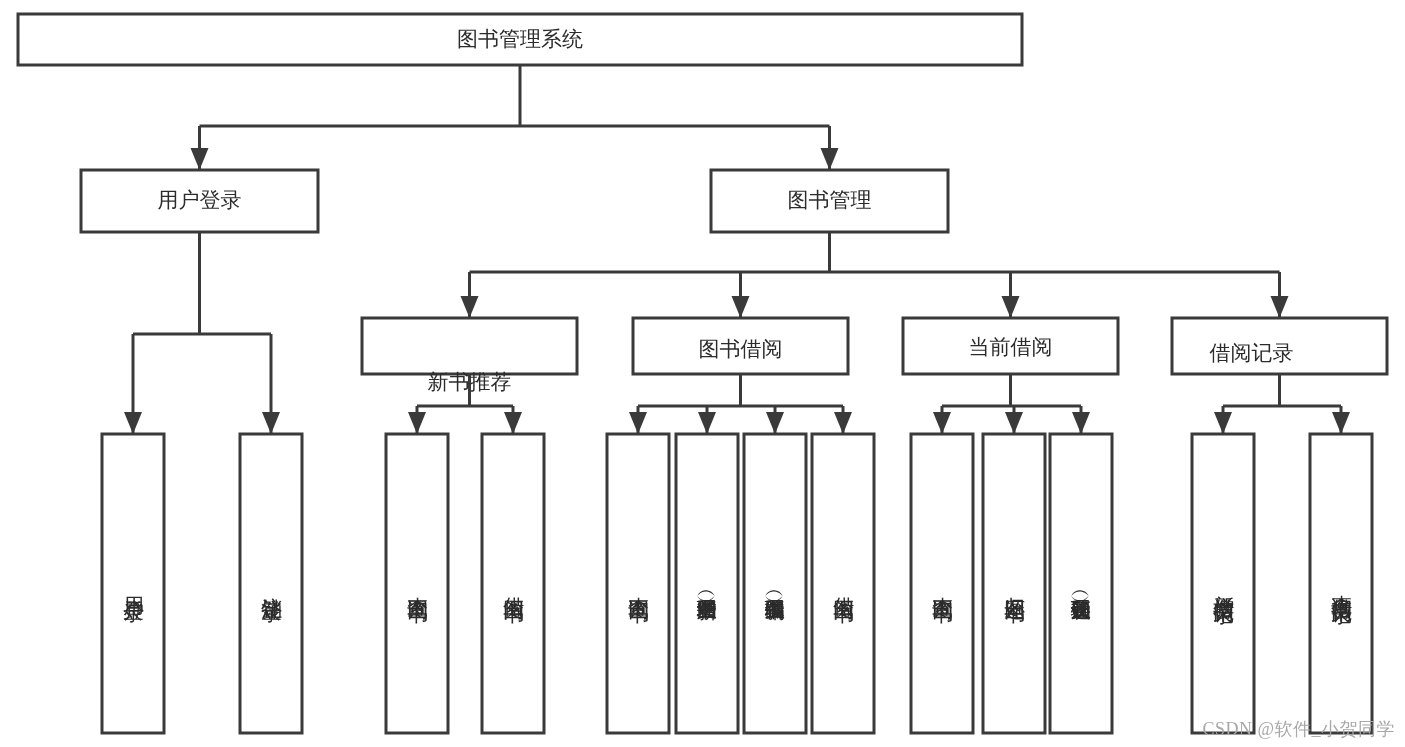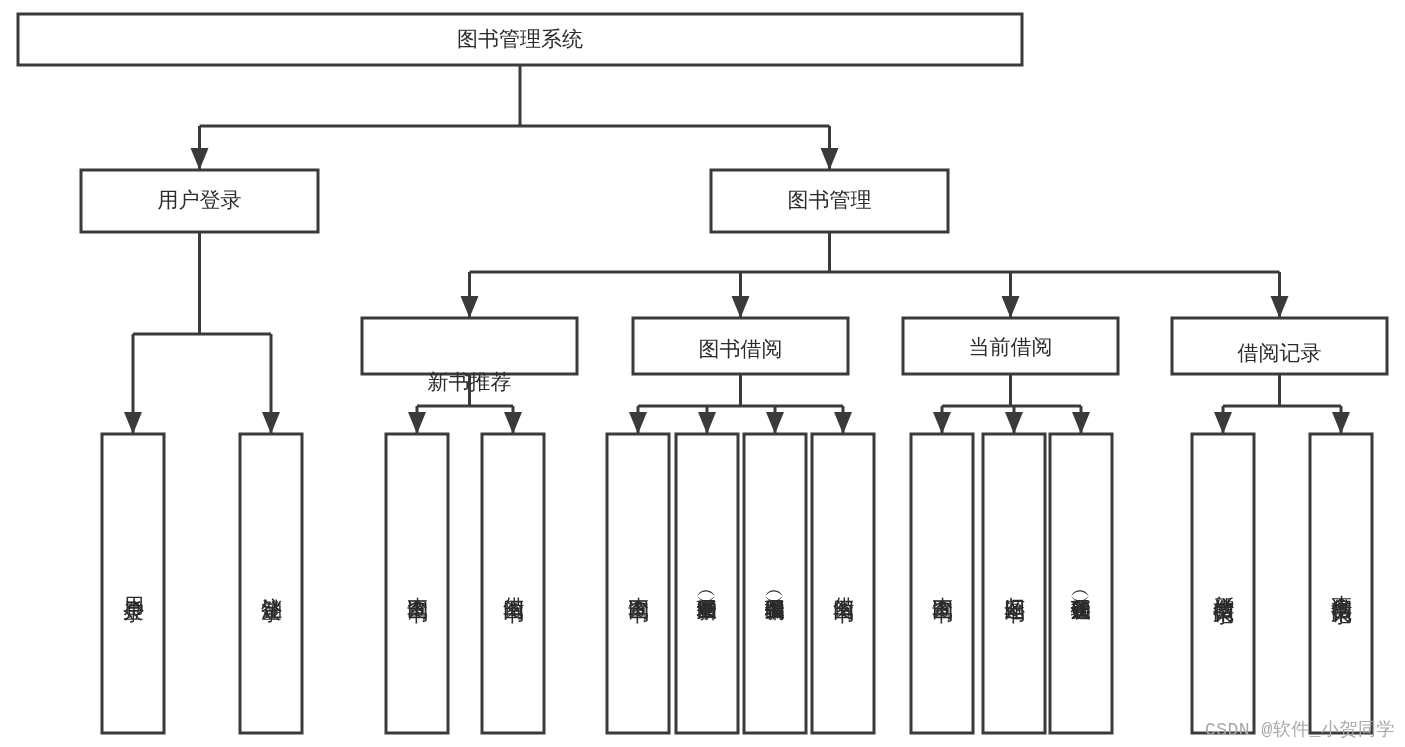--- a/index.html
+++ b/index.html
@@ -66,21 +66,21 @@
     letter-spacing: 0px;
     font-size: 20px;
   }
   .watermark {
     position: absolute;
     right: 10px;
     bottom: 6px;
     font-size: 18px;
     color: #a8a8a8;
     letter-spacing: 0.5px;
-    font-family: Liberation Mono, monospace;
+    font-family: Liberation Serif, serif;
     white-space: nowrap;
   }
 </style>
 </head>
 <body>
 
 <div id="diagram-root">
 
   <svg id="flow-svg" viewBox="0 0 1405 747" xmlns="http://www.w3.org/2000/svg">
     <g id="connectors-layer">
@@ -161,21 +161,21 @@
       </g>
   </svg>
 
   <div id="labels-layer">
       <div class="node-label label-h" style="left: 18px; top: 14px; width: 1004px; height: 51px;">图书管理系统</div>
       <div class="node-label label-h" style="left: 81px; top: 170px; width: 237px; height: 62px;">用户登录</div>
       <div class="node-label label-h" style="left: 711px; top: 170px; width: 237px; height: 62px;">图书管理</div>
       <div class="node-label label-h" style="left: 362px; top: 318px; width: 215px; height: 56px; margin-top: 37px;">新书推荐</div>
       <div class="node-label label-h" style="left: 633px; top: 318px; width: 215px; height: 64px;">图书借阅</div>
       <div class="node-label label-h" style="left: 903px; top: 318px; width: 215px; height: 60px;">当前借阅</div>
-      <div class="node-label label-h" style="left: 1172px; top: 318px; width: 215px; height: 72px;">借阅记录</div>
+      <div class="node-label label-h" style="left: 1144px; top: 318px; width: 215px; height: 72px;">借阅记录</div>
       <div class="node-label label-v" style="left: 102px; top: 434px; width: 62px; height: 299px;">用户登录</div>
       <div class="node-label label-v" style="left: 240px; top: 434px; width: 62px; height: 299px;">注销登录</div>
       <div class="node-label label-v" style="left: 386px; top: 434px; width: 62px; height: 299px;">查询图书</div>
       <div class="node-label label-v" style="left: 482px; top: 434px; width: 62px; height: 299px;">借阅图书</div>
       <div class="node-label label-v" style="left: 607px; top: 434px; width: 62px; height: 299px;">查询图书</div>
       <div class="node-label label-v tight" style="left: 676px; top: 434px; width: 62px; height: 299px;">新增图书（管理员）</div>
       <div class="node-label label-v tight" style="left: 744px; top: 434px; width: 62px; height: 299px;">编辑图书（管理员）</div>
       <div class="node-label label-v" style="left: 812px; top: 434px; width: 62px; height: 299px;">借阅图书</div>
       <div class="node-label label-v" style="left: 911px; top: 434px; width: 62px; height: 299px;">查询图书</div>
       <div class="node-label label-v" style="left: 983px; top: 434px; width: 62px; height: 299px;">归还图书</div>

